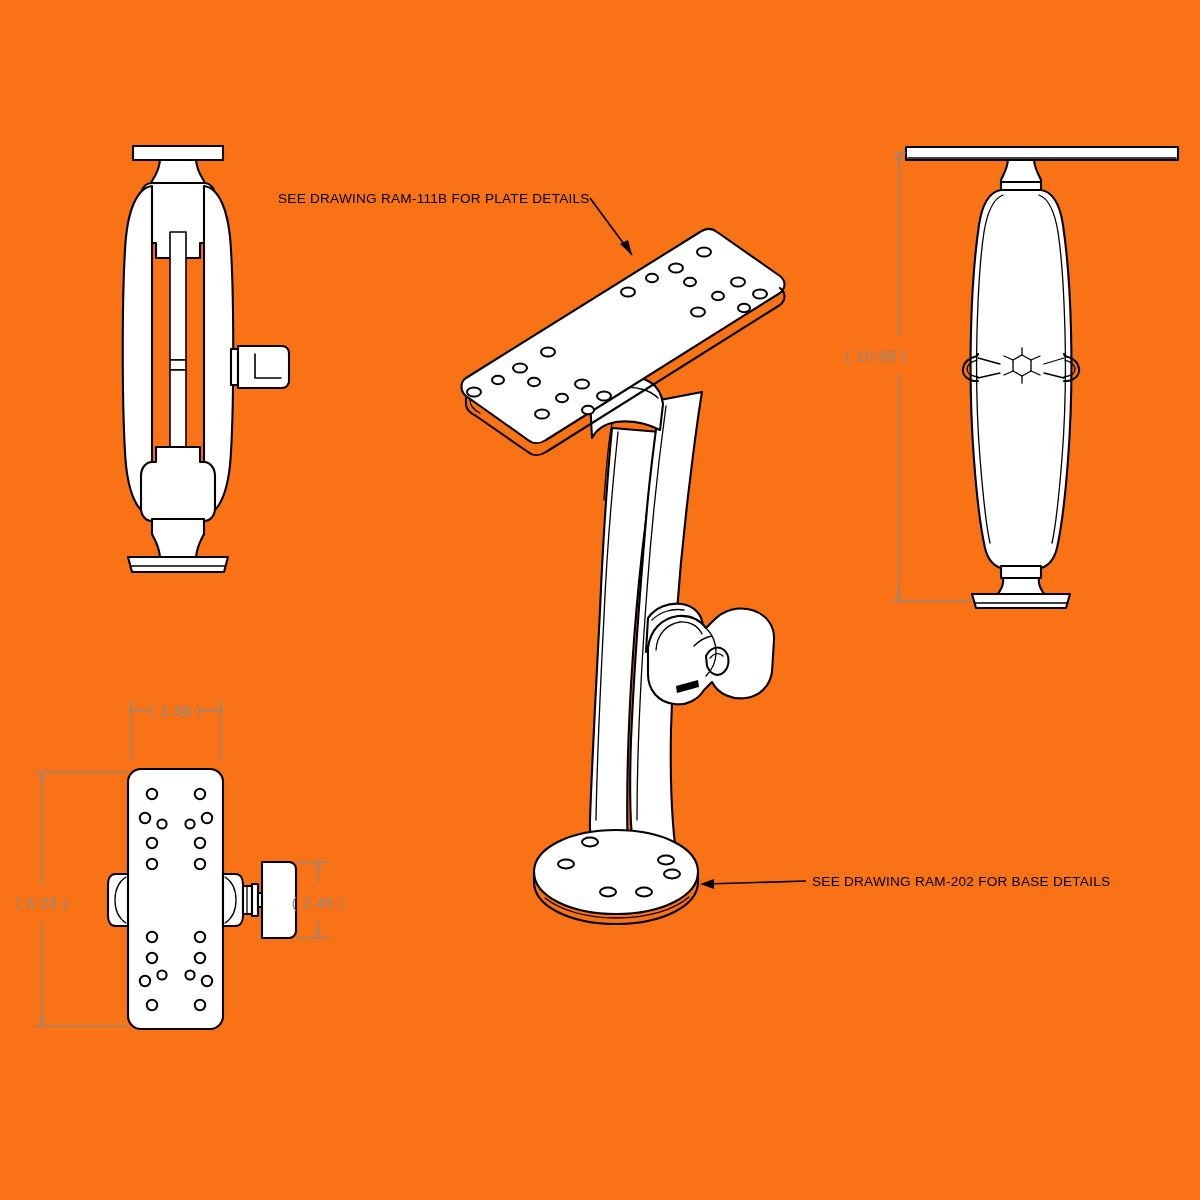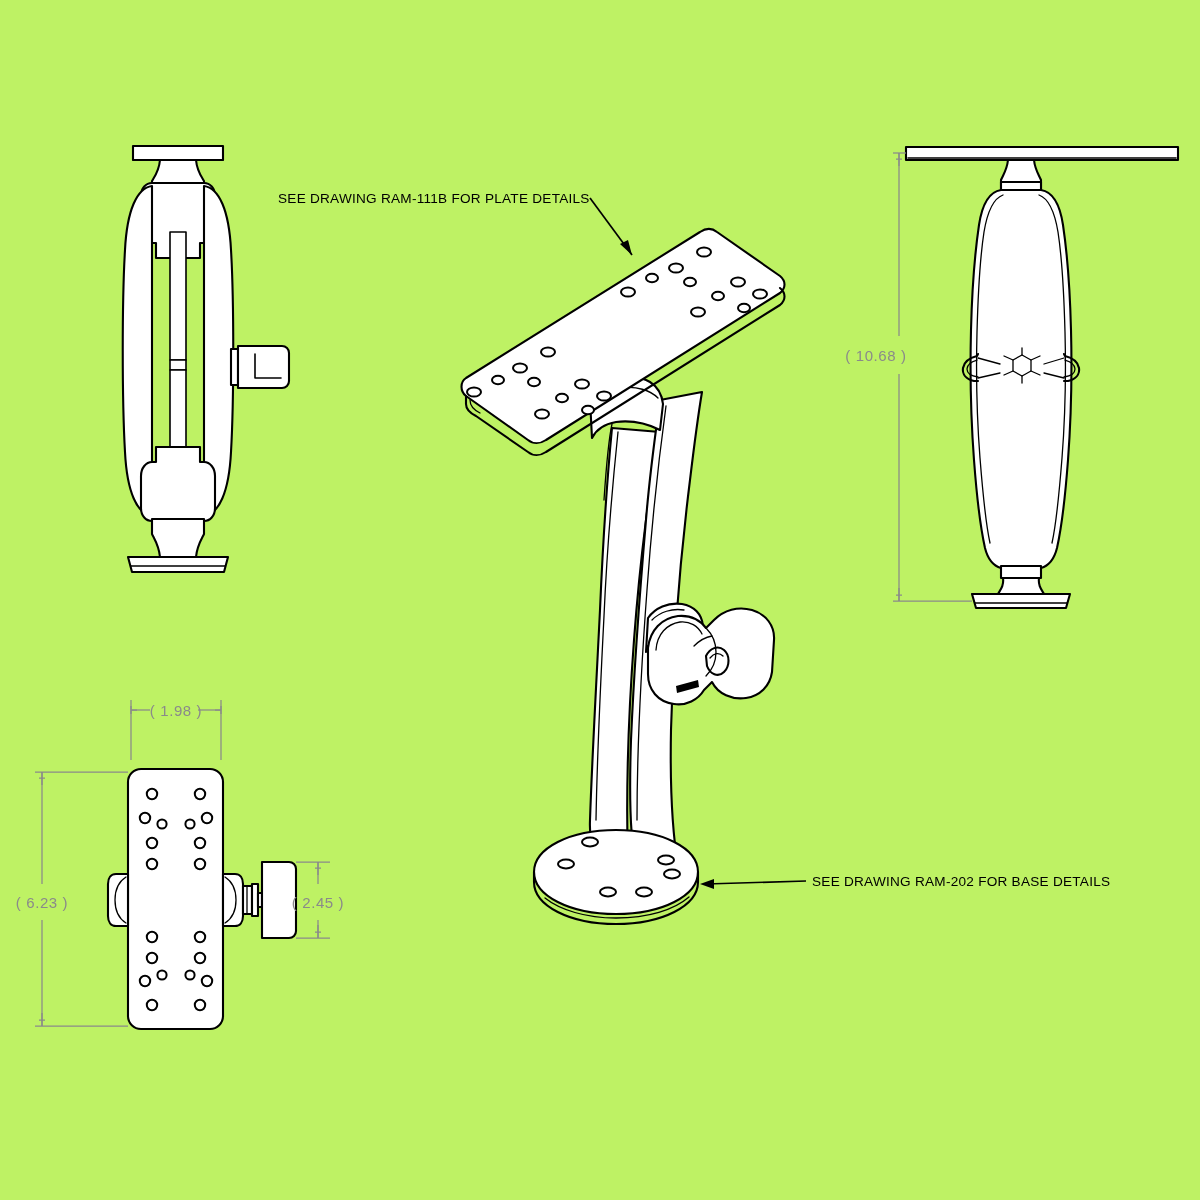--- a/index.html
+++ b/index.html
@@ -1,18 +1,18 @@
 <!DOCTYPE html>
 <html><head>
 <meta charset="utf-8">
 <style>
   html,body{margin:0;padding:0;background:#ffffff;}
   body{width:1200px;height:1200px;overflow:hidden;
        font-family:"Liberation Sans", sans-serif;}
-  #stage{position:relative;width:1200px;height:1200px;background:#bef264;}
+  #stage{position:relative;width:1200px;height:1200px;background:#f97316;}
   svg.layer{position:absolute;left:0;top:0;width:1200px;height:1200px;}
   .ln{fill:none;stroke:#000;stroke-width:2.1;stroke-linejoin:round;stroke-linecap:round;}
   .ln-thin{fill:none;stroke:#000;stroke-width:1.6;stroke-linejoin:round;stroke-linecap:round;}
   .ln-hair{fill:none;stroke:#000;stroke-width:1.3;stroke-linejoin:round;stroke-linecap:round;}
   .fillw{fill:#ffffff;stroke:#000;stroke-width:2.1;stroke-linejoin:round;}
   .fillw-thin{fill:#ffffff;stroke:#000;stroke-width:1.6;stroke-linejoin:round;}
   .hole{fill:#ffffff;stroke:#000;stroke-width:2.0;}
   .dim{fill:none;stroke:#8a8a8a;stroke-width:1.25;}
   .dimtxt{fill:#8a8a8a;font-family:"Liberation Sans",sans-serif;font-size:15px;letter-spacing:.6px;}
   .note{fill:#000;font-family:"Liberation Sans",sans-serif;font-size:13.6px;letter-spacing:.25px;}

